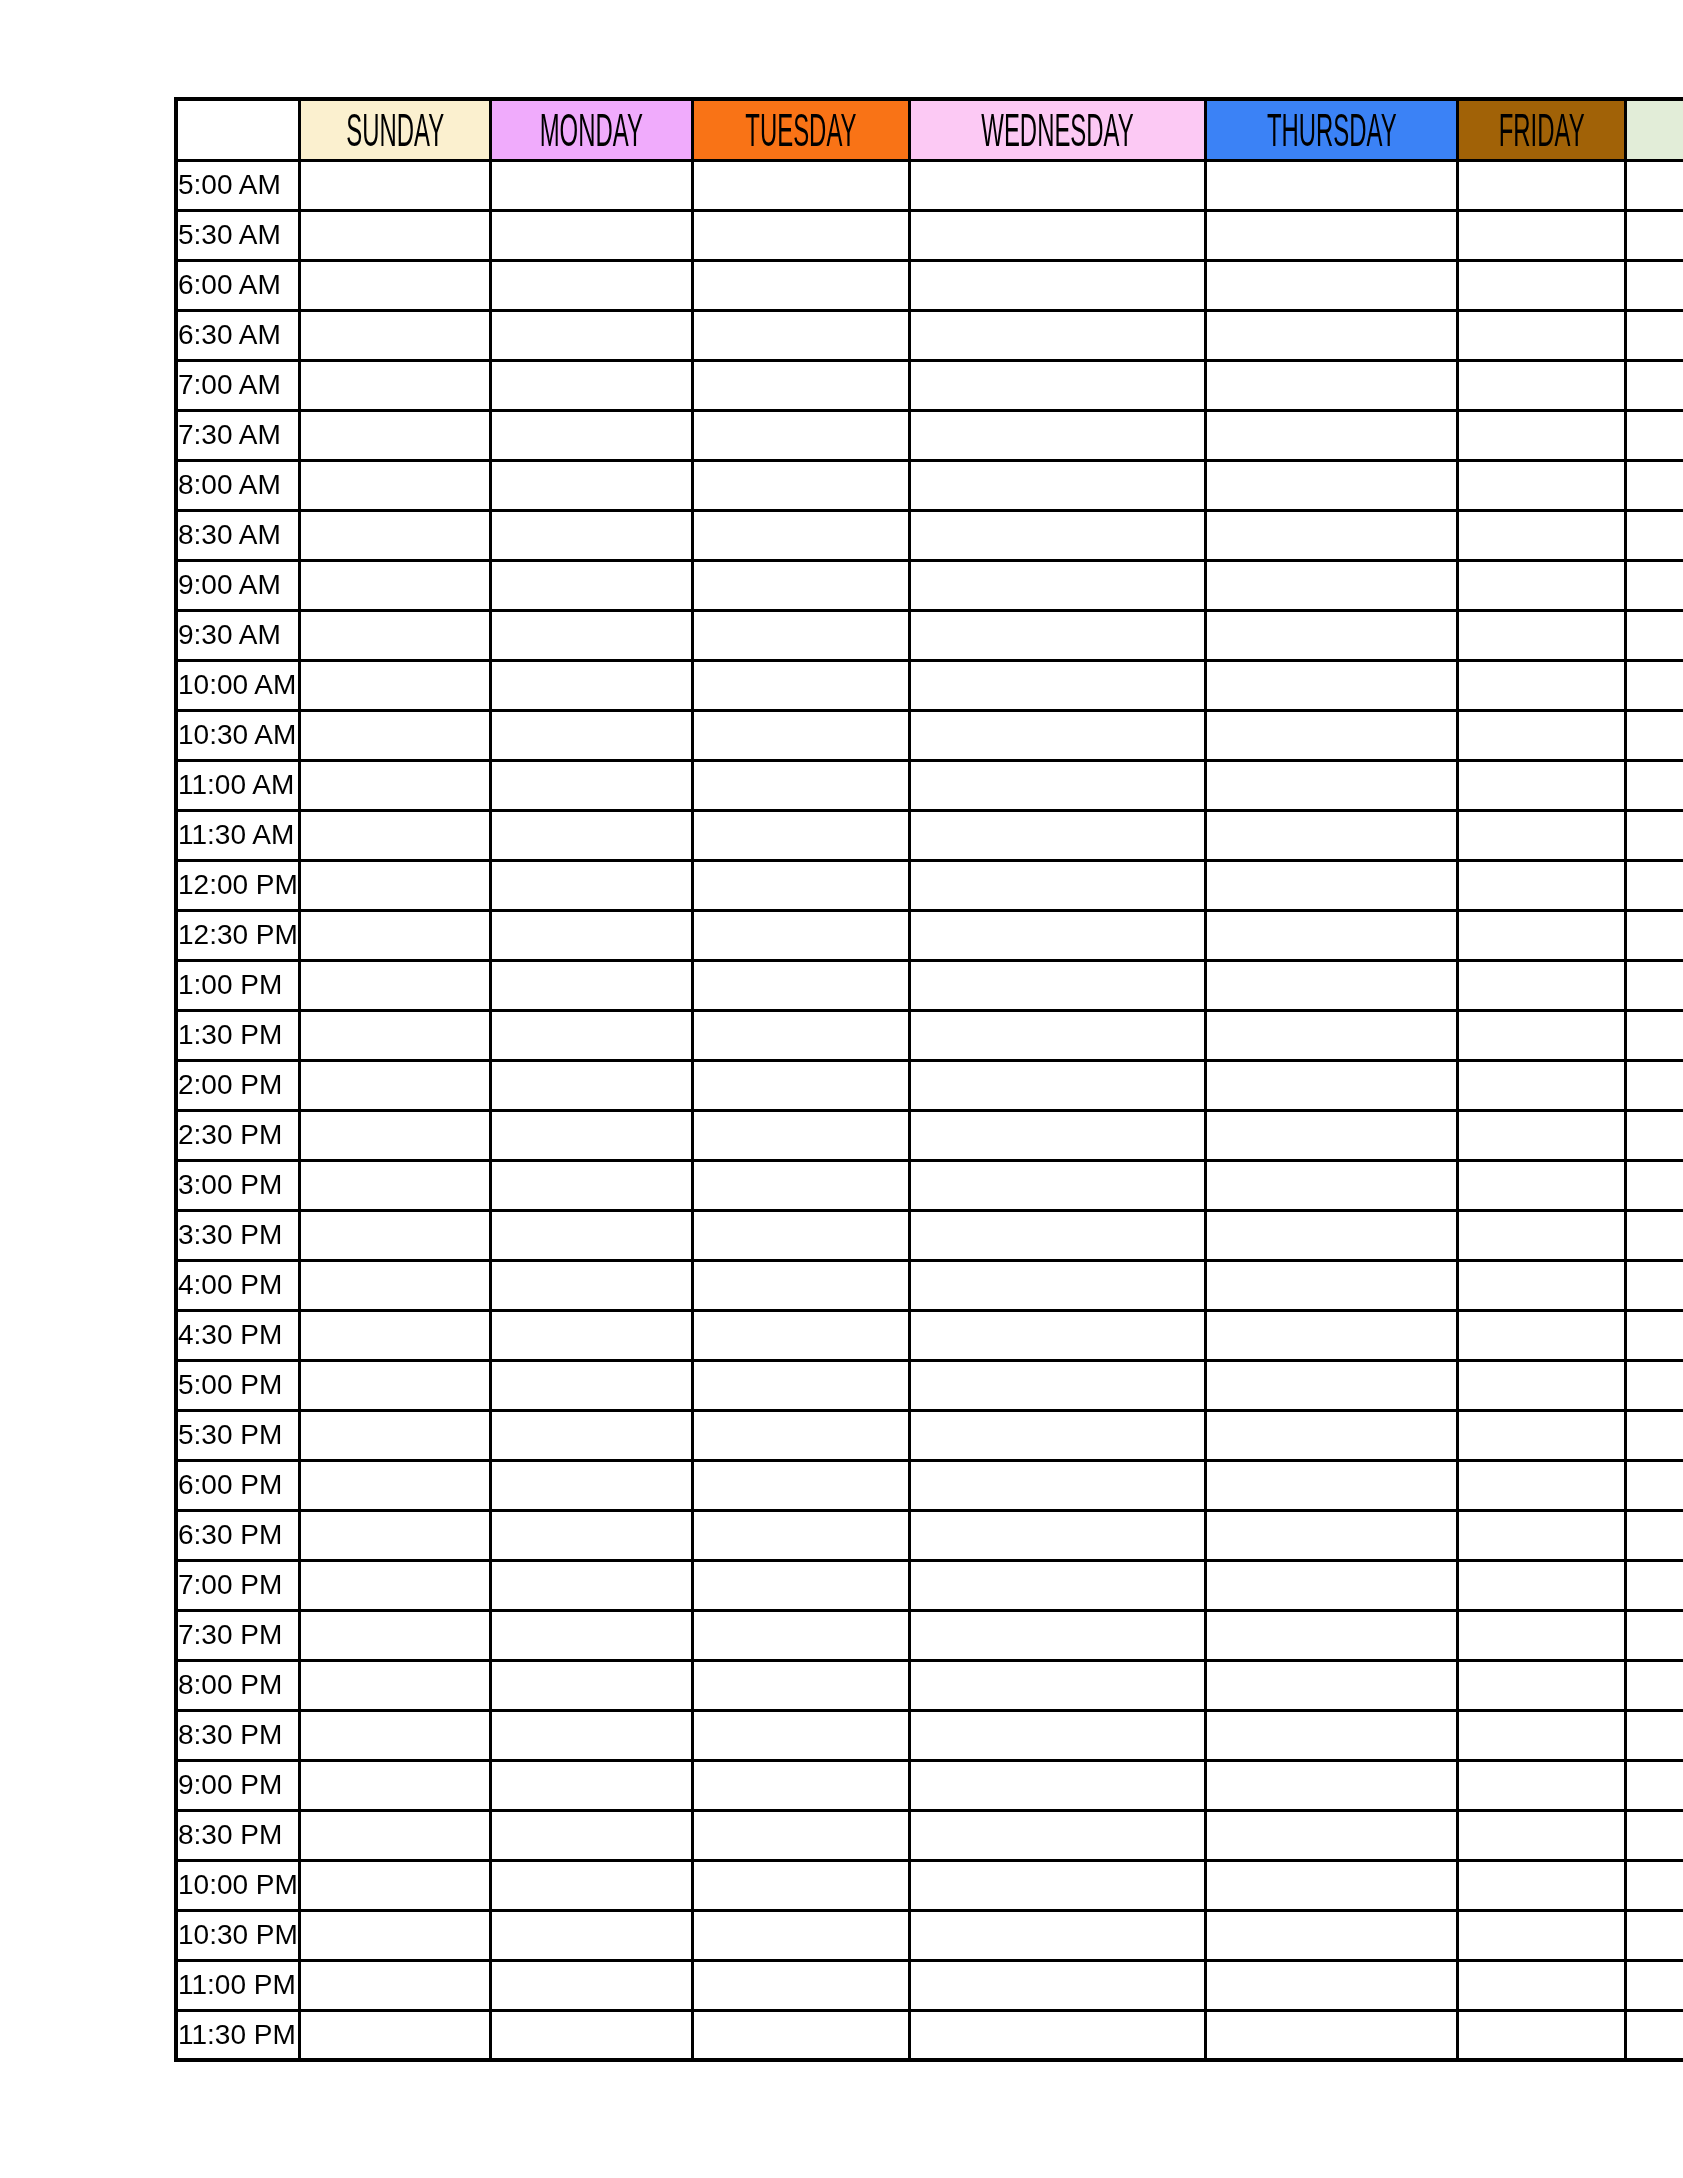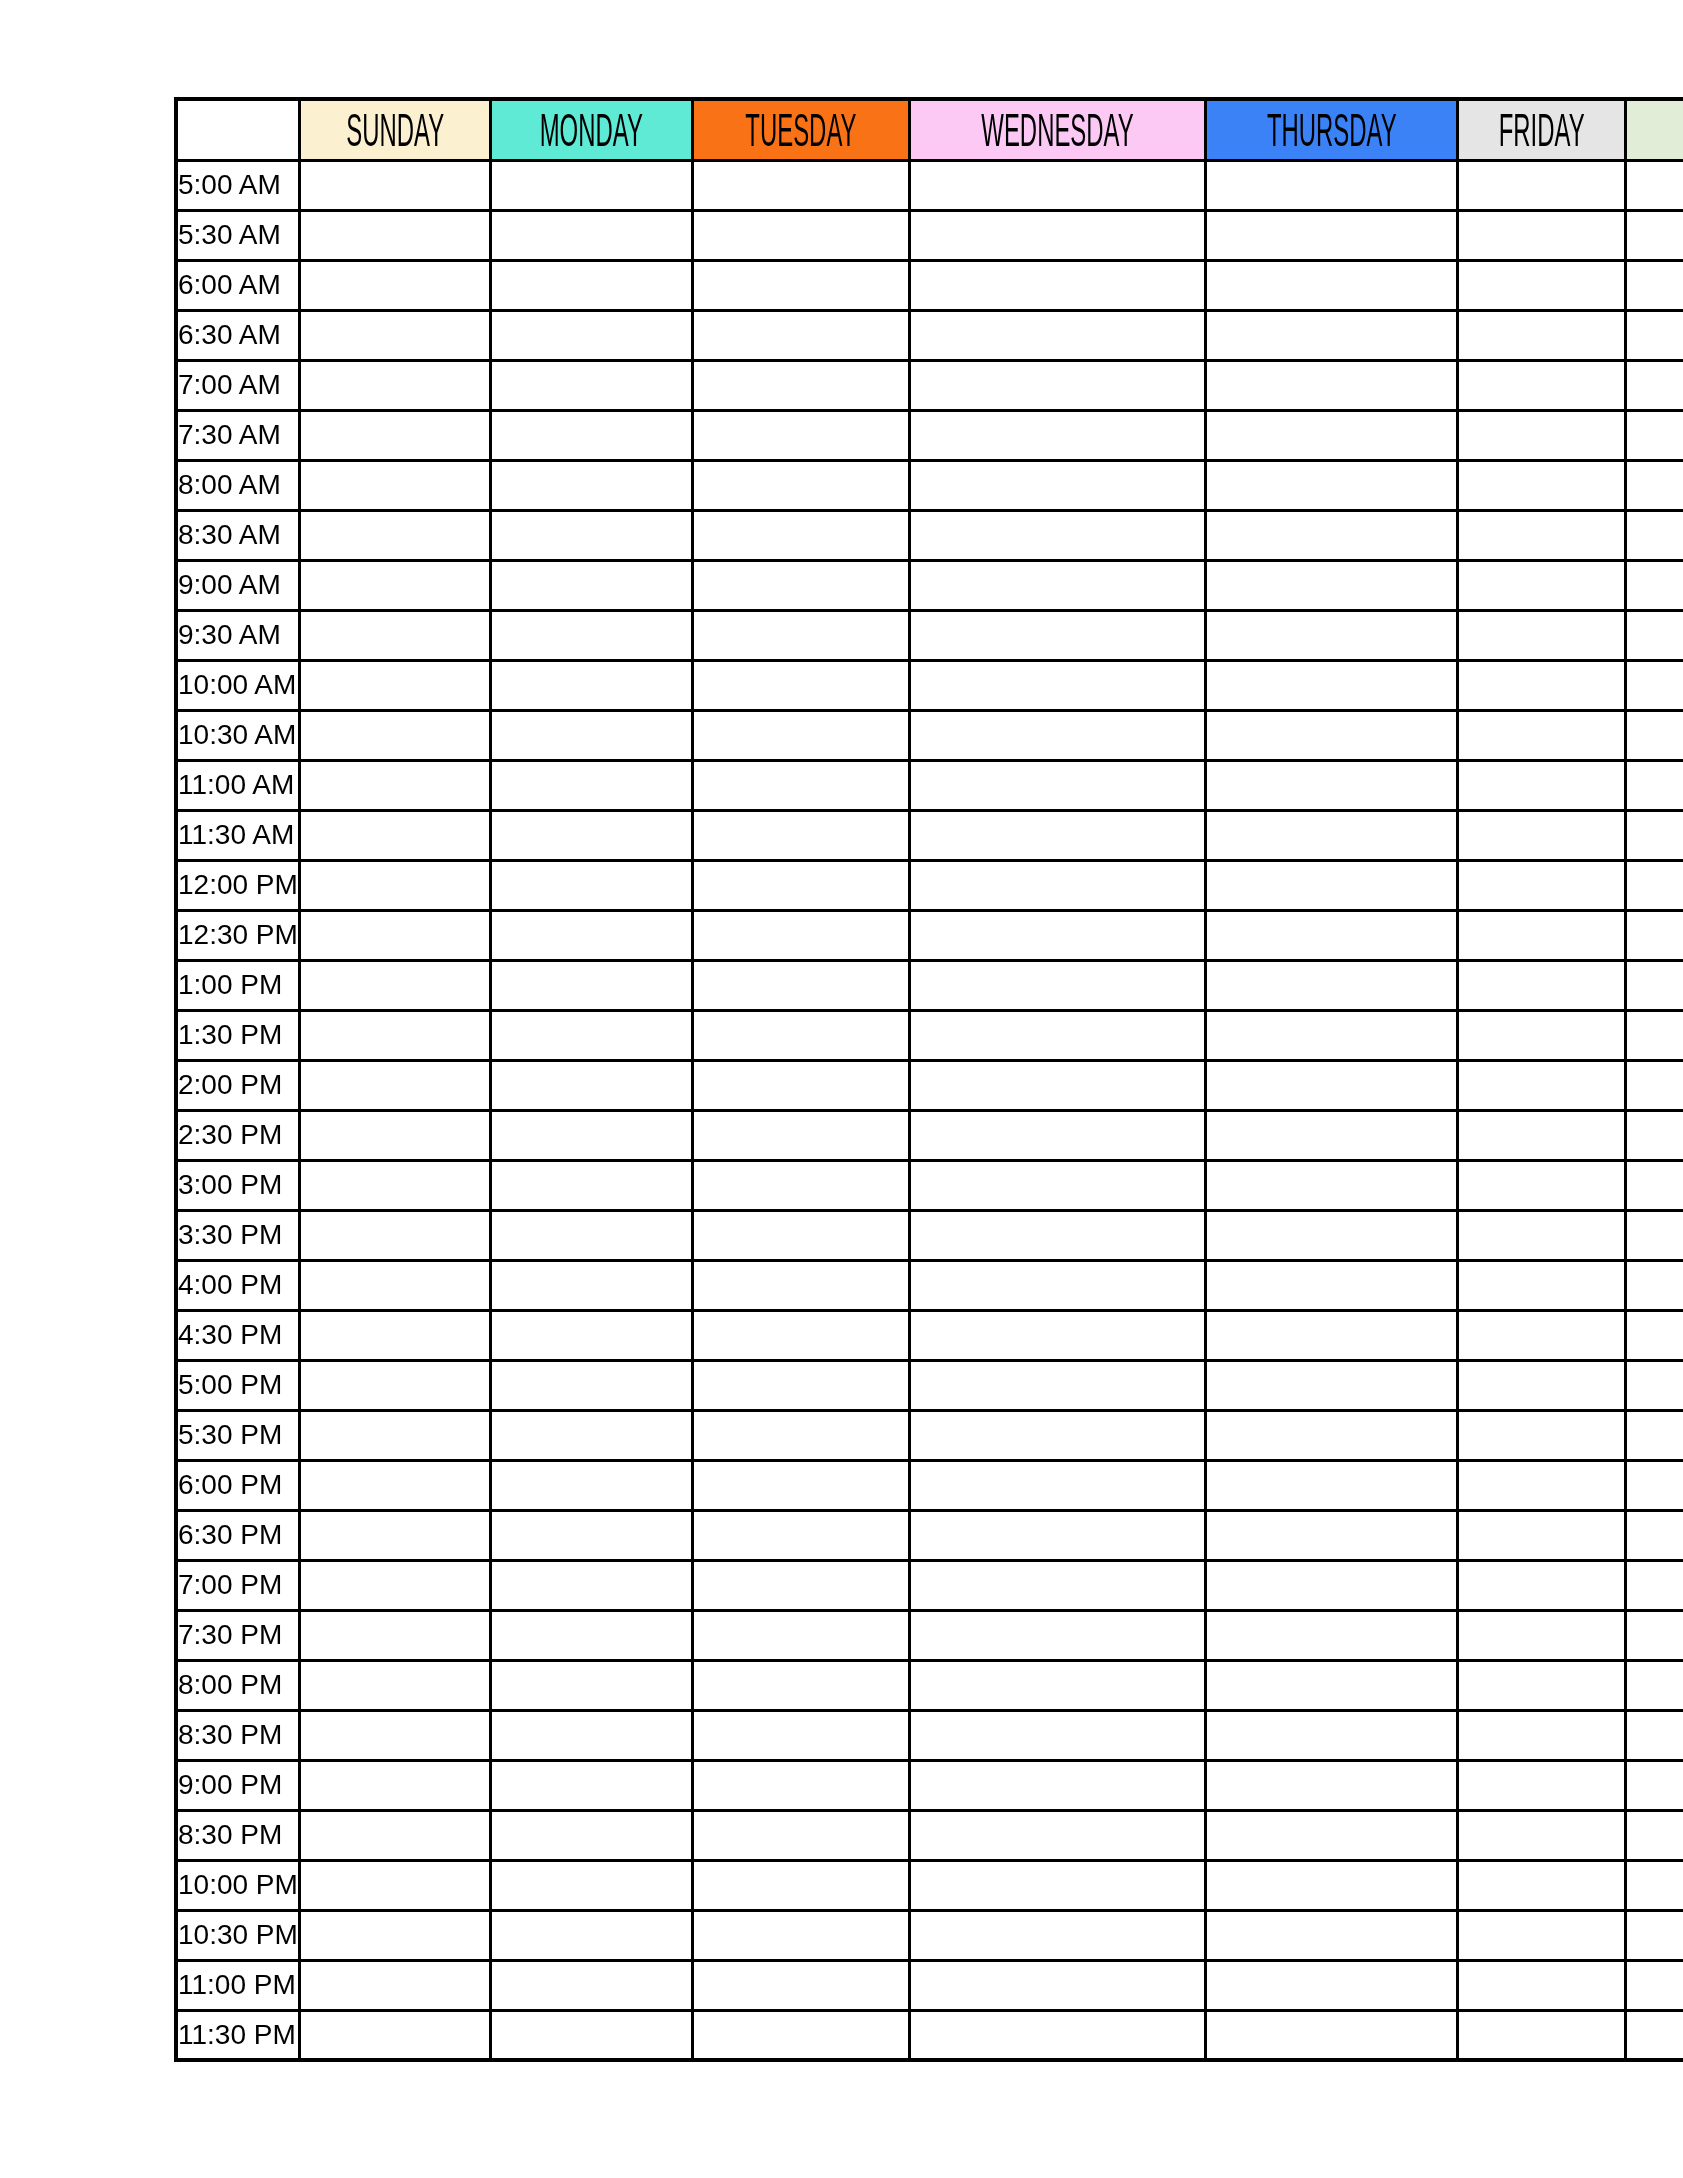--- a/index.html
+++ b/index.html
@@ -87,33 +87,33 @@
         <col class="day-col">
         <col class="day-col">
         <col class="day-col">
     </colgroup>
     <thead>
       <tr class="header-row">
         <th class="corner-cell"></th>
         <th class="day-header" style="background: rgb(251, 240, 207);">
           <span class="day-label">SUNDAY</span>
         </th>
-        <th class="day-header" style="background: #5eead4;">
+        <th class="day-header" style="background: #f0abfc;">
           <span class="day-label">MONDAY</span>
         </th>
         <th class="day-header" style="background: #f97316;">
           <span class="day-label">TUESDAY</span>
         </th>
         <th class="day-header" style="background: rgb(252, 201, 244); margin-top: 24px;">
           <span class="day-label">WEDNESDAY</span>
         </th>
         <th class="day-header" style="background: #3b82f6;">
           <span class="day-label">THURSDAY</span>
         </th>
-        <th class="day-header" style="background: #e5e5e5;">
+        <th class="day-header" style="background: #a16207;">
           <span class="day-label">FRIDAY</span>
         </th>
         <th class="day-header" style="background: rgb(226, 237, 216);">
           <span class="day-label">SATURDAY</span>
         </th>
       </tr>
     </thead>
     <tbody id="schedule-body">
         <tr class="time-row">
           <th class="time-cell">5:00 AM</th>

